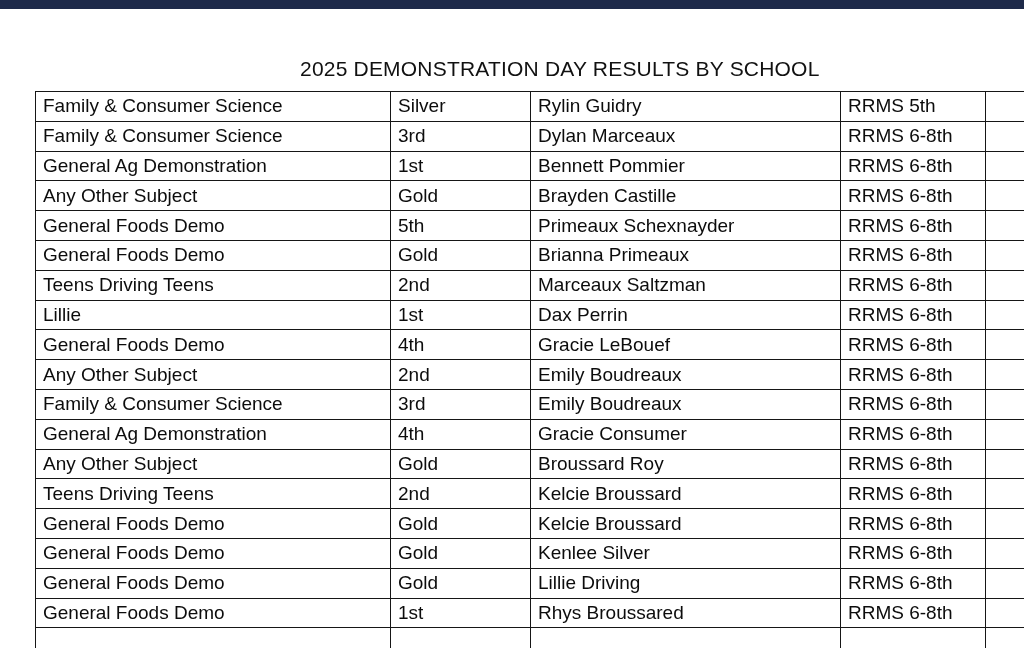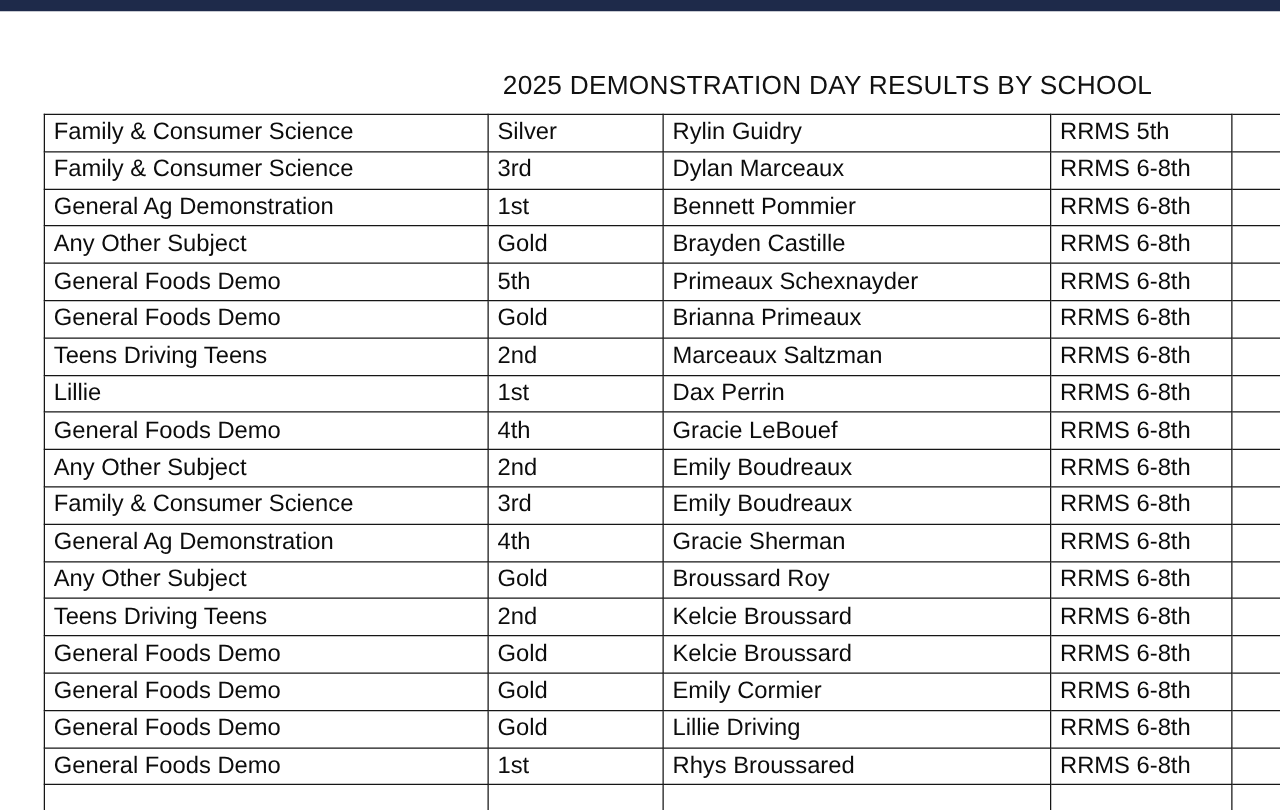--- a/index.html
+++ b/index.html
@@ -23,21 +23,21 @@
     left: 0;
     width: 1024px;
     height: 9px;
     background: #1e2a4a;
   }
   .doc-title {
     position: absolute;
     top: 57px;
     left: 300px;
     width: 724px;
-    text-align: center;
+    text-align: left;
     font-size: 21px;
     letter-spacing: 0.2px;
     color: #111111;
     white-space: nowrap;
   }
   table.results-table {
     position: absolute;
     top: 91px;
     left: 35px;
     width: 1075px;
@@ -151,21 +151,21 @@
         <tr>
           <td>Family &amp; Consumer Science</td>
           <td>3rd</td>
           <td>Emily Boudreaux</td>
           <td>RRMS 6-8th</td>
           <td></td>
         </tr>
         <tr>
           <td>General Ag Demonstration</td>
           <td>4th</td>
-          <td>Gracie Sherman</td>
+          <td>Gracie Consumer</td>
           <td>RRMS 6-8th</td>
           <td></td>
         </tr>
         <tr>
           <td>Any Other Subject</td>
           <td>Gold</td>
           <td>Broussard Roy</td>
           <td>RRMS 6-8th</td>
           <td></td>
         </tr>
@@ -179,21 +179,21 @@
         <tr>
           <td>General Foods Demo</td>
           <td>Gold</td>
           <td>Kelcie Broussard</td>
           <td>RRMS 6-8th</td>
           <td></td>
         </tr>
         <tr>
           <td>General Foods Demo</td>
           <td>Gold</td>
-          <td>Emily Cormier</td>
+          <td>Kenlee Silver</td>
           <td>RRMS 6-8th</td>
           <td></td>
         </tr>
         <tr>
           <td>General Foods Demo</td>
           <td>Gold</td>
           <td>Lillie Driving</td>
           <td>RRMS 6-8th</td>
           <td></td>
         </tr>

